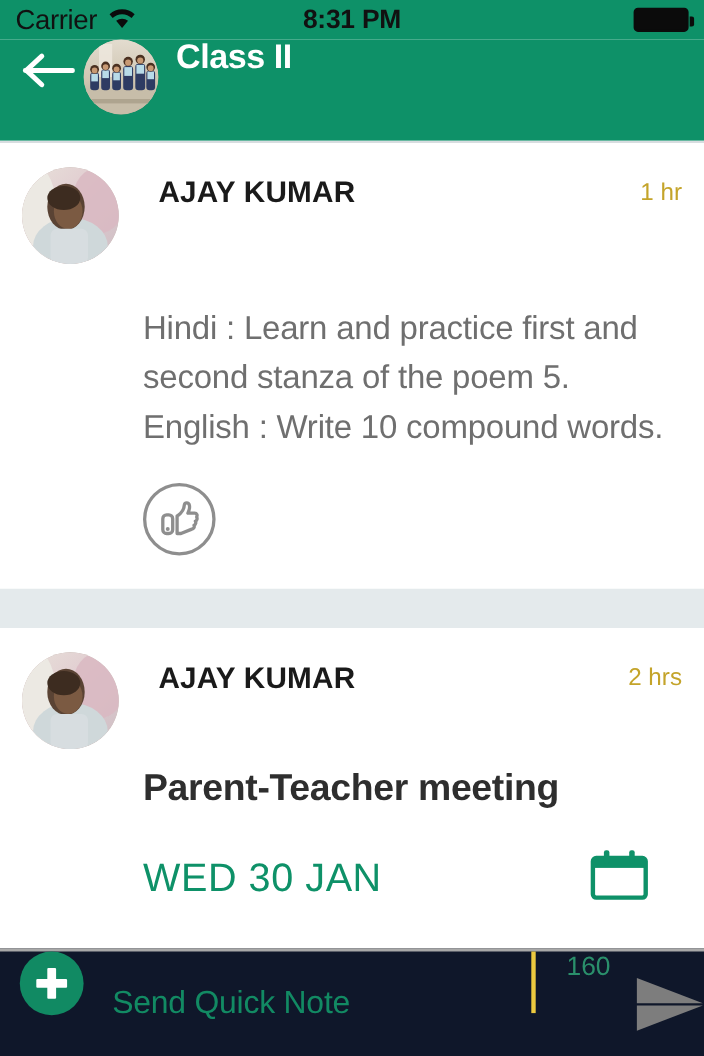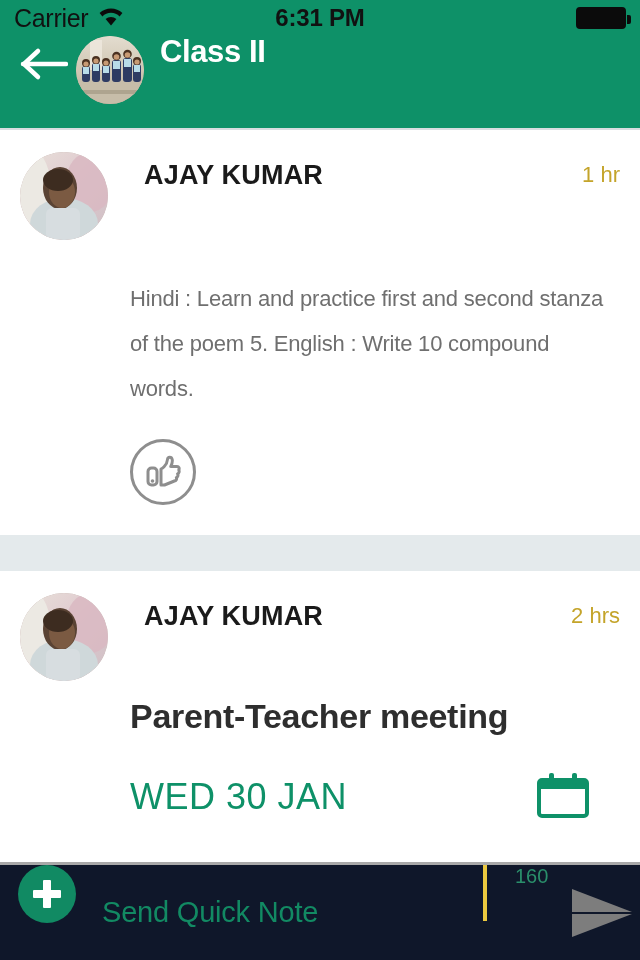--- a/index.html
+++ b/index.html
@@ -74,21 +74,21 @@
   .author {
     font-size:27px; font-weight:bold; color:#1a1a1a; letter-spacing:0.2px;
     font-family:"Liberation Sans Narrow","Liberation Sans",sans-serif;
   }
   .stamp {
     font-size:22px; color:#c4a42a; padding-top:10px; white-space:nowrap;
     font-family:"Liberation Sans Narrow","Liberation Sans",sans-serif;
   }
   .post-body {
     margin-left:110px; padding-right:8px;
-    font-size:22px; line-height:45px; color:#6f6f6f; letter-spacing:-0.2px;
+    font-size:30px; line-height:45px; color:#6f6f6f; letter-spacing:-0.2px;
   }
   .post-body.p1 { margin-top:36px; }
   .headline {
     margin-left:110px; margin-top:10px;
     font-size:34px; color:#2e2e2e; letter-spacing:-0.3px; line-height:50px;font-weight:bold;
   }
   .like-row { margin-left:110px; padding:28px 0 30px 0; }
   .like-btn {
     width:66px; height:66px; border-radius:50%; border:3px solid #8e8e8e;
     display:flex; align-items:center; justify-content:center; cursor:pointer;
@@ -120,41 +120,41 @@
   .plus-btn .bar2 { position:absolute; width:8px; height:28px; background:#fff; border-radius:1px; }
   .plus-inner { position:relative; width:28px; height:28px; display:flex; align-items:center; justify-content:center; }
   .note-input {
     flex:1 1 auto; margin-left:26px; border:0; outline:0; background:transparent;
     font-size:29px; color:#128a63; letter-spacing:-0.2px;
     font-family:"Liberation Sans", sans-serif;
   }
   .note-input::placeholder { color:#128a63; opacity:1; }
   .y-divider { width:4px; height:56px; background:#ecc93f; flex:0 0 auto; margin:0 4px; }
   .counter {
-    font-size:20px; color:#2a8f6b; margin:0 20px 0 24px; flex:0 0 auto;
+    font-size:24px; color:#2a8f6b; margin:0 20px 0 24px; flex:0 0 auto;
     font-family:"Liberation Sans Narrow","Liberation Sans",sans-serif;
   }
   .send-btn { flex:0 0 auto; cursor:pointer; display:flex; align-items:center; padding-right:4px; }
 </style>
 </head>
 <body>
 
 <div id="app">
 
   <div class="statusbar">
     <div class="sb-left">
       <span class="sb-carrier">Carrier</span>
       <span class="wifi-ic">
         <svg width="30" height="22" viewBox="0 0 30 22">
           <path d="M15 20.5 L9.6 13.9 A8.6 8.6 0 0 1 20.4 13.9 Z" fill="#0b0b0b"></path>
           <path d="M3.6 8.0 A16.5 16.5 0 0 1 26.4 8.0 L23.6 11.4 A12.2 12.2 0 0 0 6.4 11.4 Z" fill="#0b0b0b"></path>
         </svg>
       </span>
     </div>
-    <div class="sb-time">6:31 PM</div>
+    <div class="sb-time">8:31 PM</div>
     <div class="sb-right">
       <span class="battery"></span>
     </div>
   </div>
 
   <div class="navbar">
     <div class="back-btn">
       <svg width="48" height="34" viewBox="0 0 48 34">
         <path d="M3 17 L46 17" stroke="#ffffff" stroke-width="4.5" fill="none" stroke-linecap="round"></path>
         <path d="M18 4 L4 17 L18 30" stroke="#ffffff" stroke-width="4.5" fill="none" stroke-linecap="round" stroke-linejoin="round"></path>

